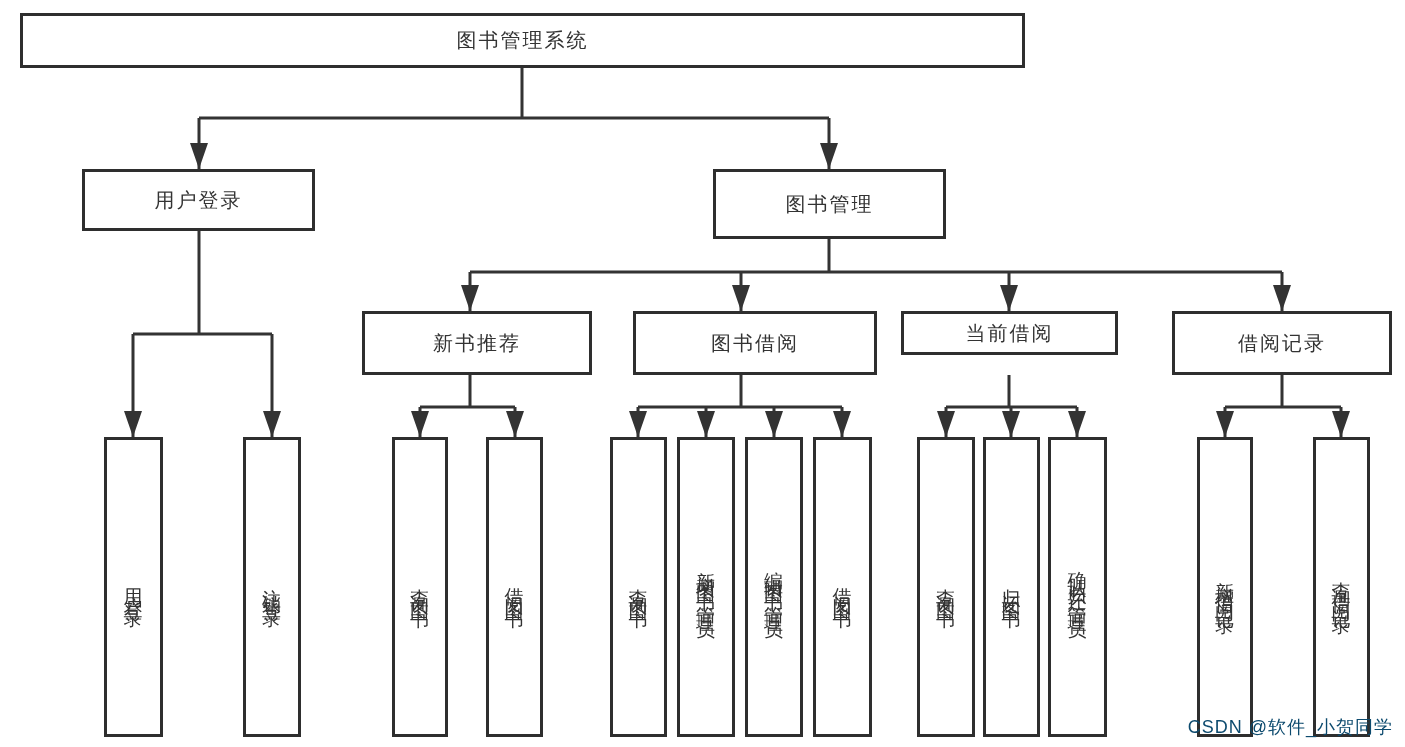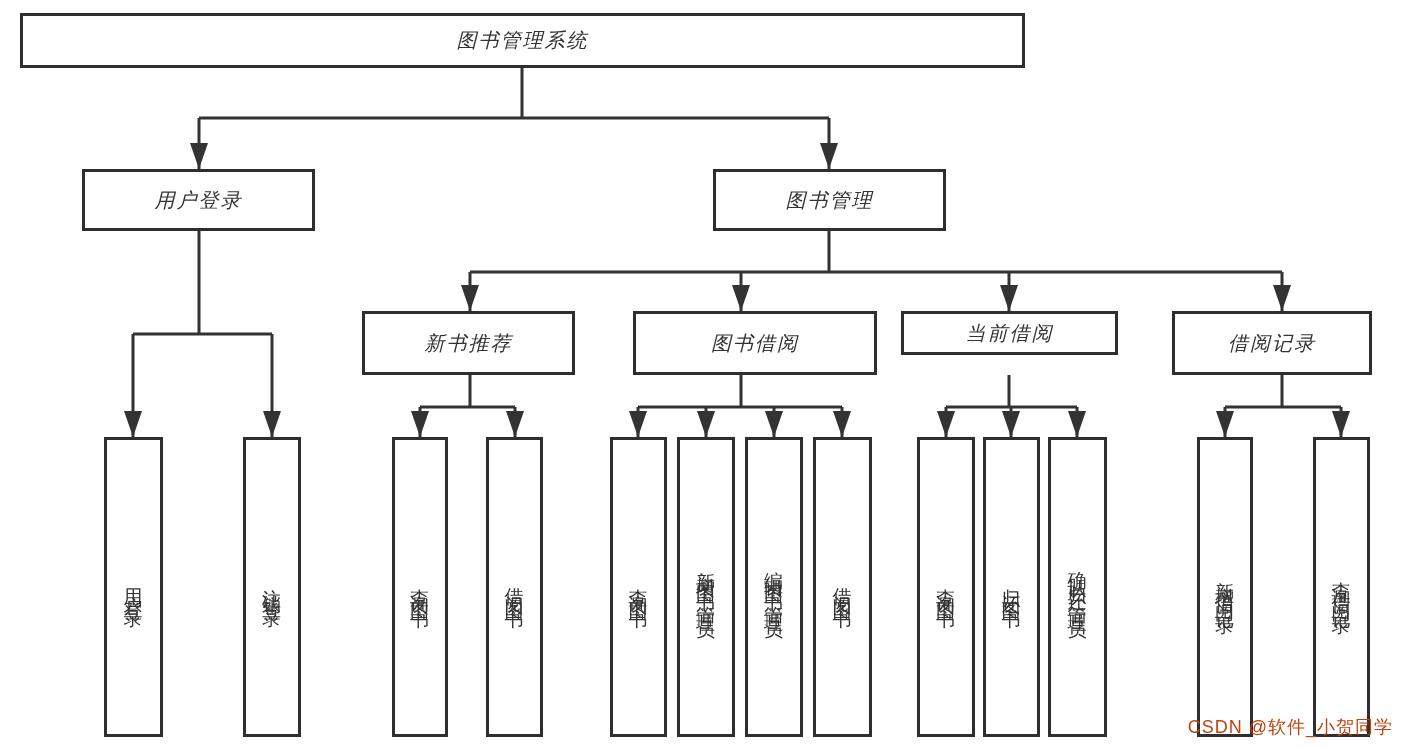--- a/index.html
+++ b/index.html
@@ -23,36 +23,35 @@
     background: #ffffff;
     display: flex;
     align-items: center;
     justify-content: center;
   }
   .node-h span {
     font-size: 20px;
     letter-spacing: 2px;
     color: #333333;
     white-space: nowrap;
-    font-style: italic;
   }
   .node-v span {
     writing-mode: vertical-rl;
     text-orientation: mixed;
     font-size: 19px;
     letter-spacing: 7px;
     color: #333333;
     line-height: 1;
   }
   .watermark {
     position: absolute;
     right: 12px;
     bottom: 8px;
     font-size: 18px;
-    color: #c2410c;
+    color: #0c4a6e;
     letter-spacing: 1px;
     white-space: nowrap;
   }
 </style>
 </head>
 <body>
 
 <div class="canvas">
 
   <svg class="wires" viewBox="0 0 1405 747" xmlns="http://www.w3.org/2000/svg">
@@ -88,34 +87,34 @@
     </g>
   </svg>
 
   <div class="node node-h" style="left:20px;top:13px;width:1005px;height:55px">
     <span>图书管理系统</span>
   </div>
 
   <div class="node node-h" style="left:82px;top:169px;width:233px;height:62px">
     <span>用户登录</span>
   </div>
-  <div class="node node-h" style="left:713px;top:169px;width:233px;height:62px">
+  <div class="node node-h" style="left:713px;top:169px;width:233px;height:70px">
     <span>图书管理</span>
   </div>
 
-  <div class="node node-h" style="left:362px;top:311px;width:213px;height:64px">
+  <div class="node node-h" style="left:362px;top:311px;width:230px;height:64px">
     <span>新书推荐</span>
   </div>
   <div class="node node-h" style="left:633px;top:311px;width:244px;height:64px">
     <span>图书借阅</span>
   </div>
   <div class="node node-h" style="left:901px;top:311px;width:217px;height:44px">
     <span>当前借阅</span>
   </div>
-  <div class="node node-h" style="left:1172px;top:311px;width:200px;height:64px">
+  <div class="node node-h" style="left:1172px;top:311px;width:220px;height:64px">
     <span>借阅记录</span>
   </div>
 
   <div class="node node-v" style="left:104px;top:437px;width:59px;height:300px">
     <span>用户登录</span>
   </div>
   <div class="node node-v" style="left:243px;top:437px;width:58px;height:300px">
     <span>注销登录</span>
   </div>
 

